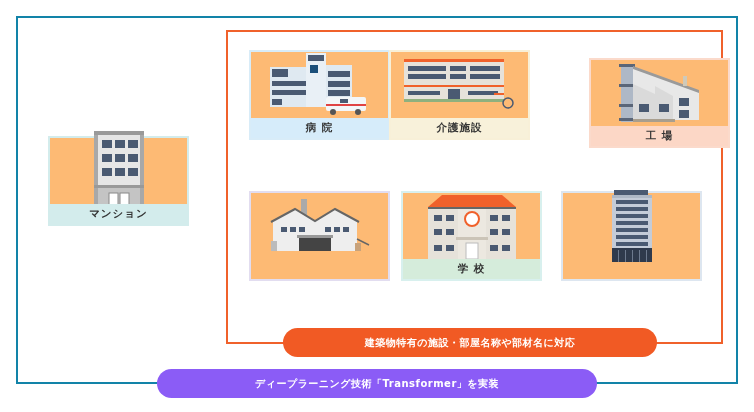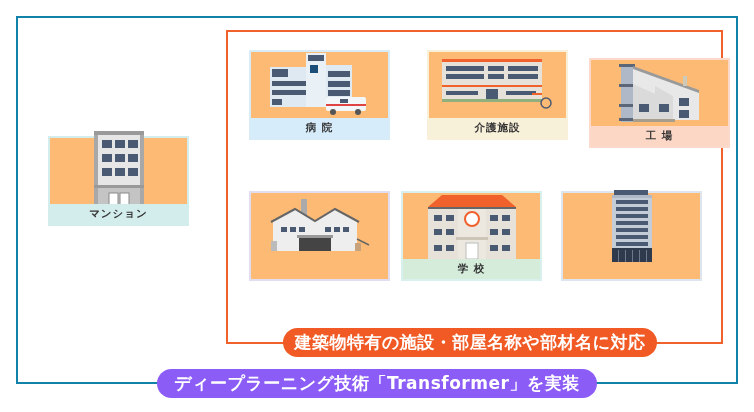--- a/index.html
+++ b/index.html
@@ -7,21 +7,21 @@
   body { position: relative; font-family: "DejaVu Sans", "Liberation Sans", sans-serif; }
 
   .frame-outer { position: absolute; left: 16px; top: 16px; width: 722px; height: 368px; border: 2px solid #1283a8; }
   .frame-inner { position: absolute; left: 226px; top: 30px; width: 497px; height: 314px; border: 2px solid #f0612b; }
 
   .card { position: absolute; width: 141px; height: 90px; background: #fdba74; border: 2px solid; }
   .card .pic { position: absolute; left: 0; top: 0; right: 0; bottom: 20px; display: flex; align-items: center; justify-content: center; }
   .card .label { position: absolute; left: 0; right: 0; bottom: 0; height: 20px; display: flex; align-items: center; justify-content: center;
                  font-size: 10.5px; font-weight: bold; color: #333; letter-spacing: 1px; }
 
-  .pill { position: absolute; height: 29px; border-radius: 15px; color: #fff; font-weight: bold; display: flex; align-items: center; justify-content: center; font-size: 17px; letter-spacing: 0.5px; }
+  .pill { position: absolute; height: 29px; border-radius: 15px; color: #fff; font-weight: bold; display: flex; align-items: center; justify-content: center; font-size: 10px; letter-spacing: 0.5px; }
   .pill-orange { left: 283px; top: 328px; width: 374px; background: #f15a24; }
   .pill-teal { left: 157px; top: 369px; width: 440px; background: #8b5cf6; }
 </style>
 </head>
 <body>
 
 <div class="frame-outer"></div>
 <div class="frame-inner"></div>
 
 <div class="card" style="left:48px;top:136px;border-color:#d3ecec;">
@@ -71,21 +71,21 @@
       <rect x="56" y="44" width="40" height="14" rx="2" fill="#f3f6f8"></rect>
       <rect x="56" y="51" width="40" height="2" fill="#e04343"></rect>
       <rect x="70" y="46" width="8" height="4" fill="#4a5a72"></rect>
       <circle cx="63" cy="59" r="3" fill="#555"></circle>
         <circle cx="88" cy="59" r="3" fill="#555"></circle>
     </svg>
   </div>
   <div class="label" style="background:#d6ecfa;">病 院</div>
 </div>
 
-<div class="card" style="left:427px;top:50px;border-color:#f8f0d8;">
+<div class="card" style="left:389px;top:50px;border-color:#f8f0d8;">
   <div class="pic">
     <svg width="112" height="52" viewBox="0 0 112 52">
       <rect x="0" y="2" width="100" height="40" fill="#e6e2da"></rect>
       <rect x="0" y="0" width="100" height="3" fill="#f0612b"></rect>
       <rect x="0" y="26" width="100" height="2" fill="#f0612b"></rect>
       <g fill="#4a5a72">
         <rect x="4" y="7" width="38" height="5"></rect>
           <rect x="4" y="15" width="38" height="5"></rect>
         <rect x="46" y="7" width="16" height="5"></rect>
           <rect x="46" y="15" width="16" height="5"></rect>

